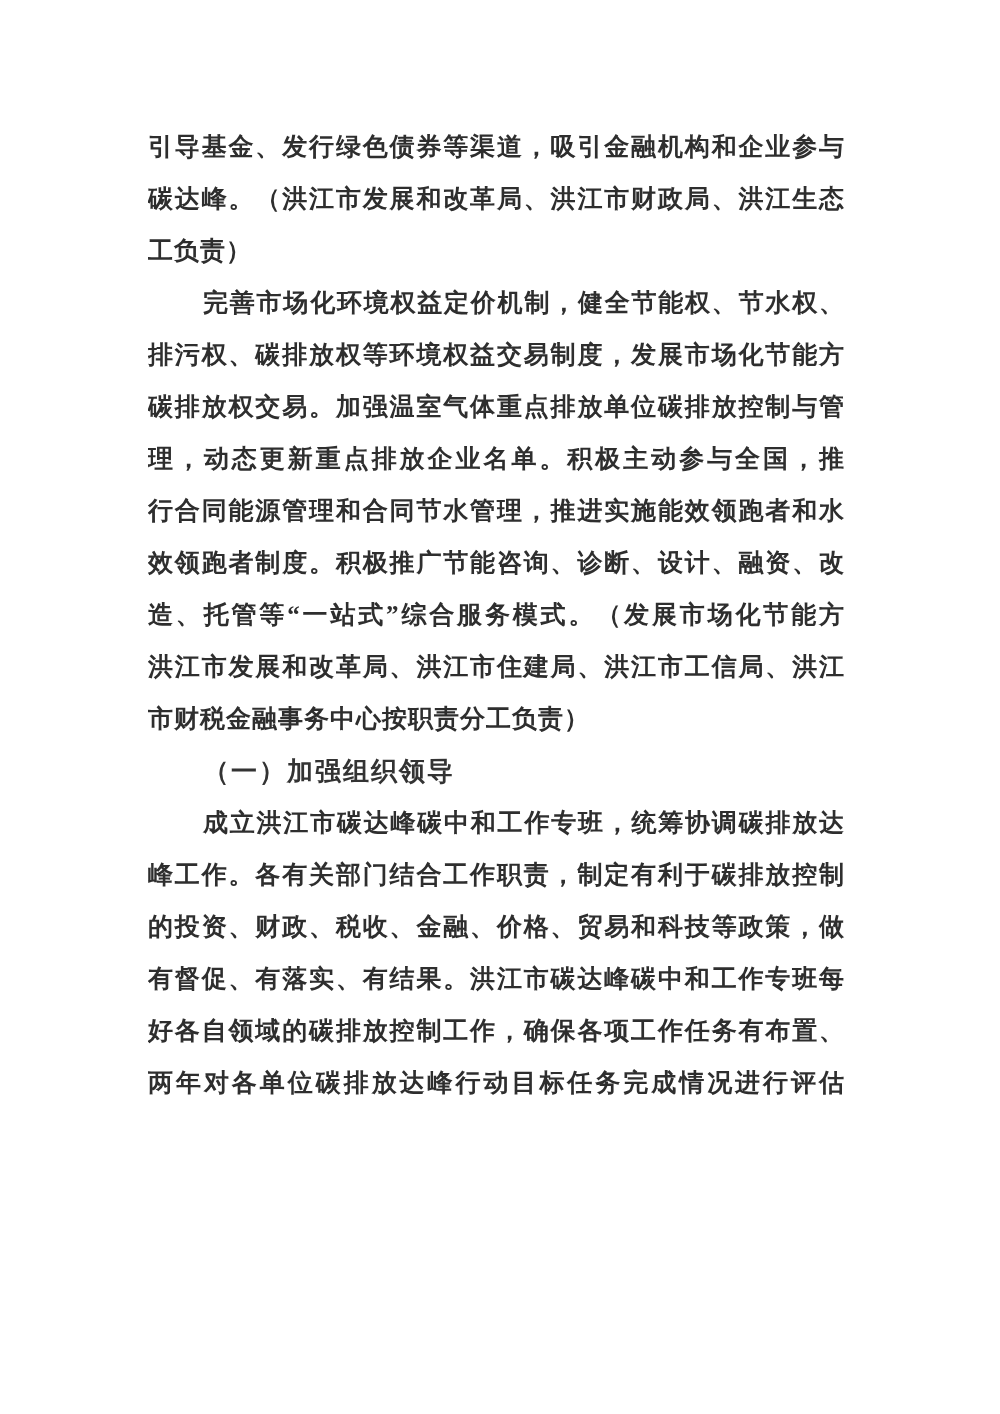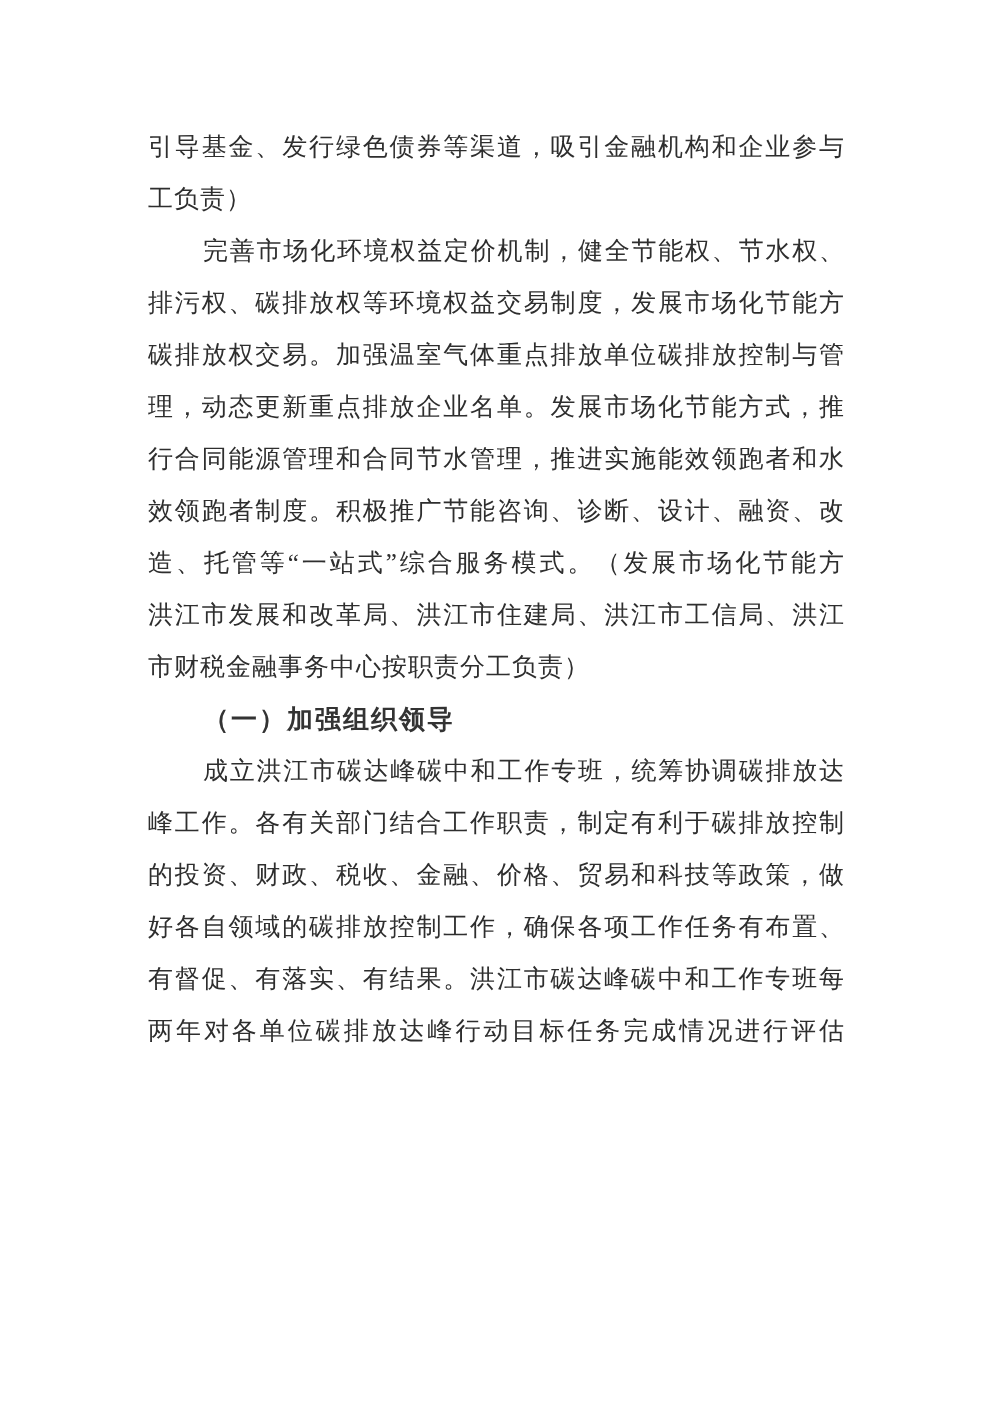--- a/index.html
+++ b/index.html
@@ -34,21 +34,21 @@
     overflow: hidden;
   }
   .line.stretch {
     text-align-last: justify;
   }
   .line.indent {
     padding-left: 55px;
   }
   
   .line.body {
-    font-weight: normal;
+    font-weight: bold;
   }
   
   .line.heading-serif {
     font-weight: bold;
     font-size: 26px;
   }
   
   .line.heading-sans {
     font-family: "Liberation Sans", sans-serif;
     font-weight: bold;
@@ -56,31 +56,32 @@
     letter-spacing: 2px;
     color: #333333;
   }
 </style>
 </head>
 <body>
 
 <div class="page">
   <div class="text-area">
       <div class="line body stretch">引导基金、发行绿色债券等渠道，吸引金融机构和企业参与</div>
+      <div class="line body stretch">碳达峰。（洪江市发展和改革局、洪江市财政局、洪江生态</div>
       <div class="line body">工负责）</div>
       <div class="line body stretch indent">完善市场化环境权益定价机制，健全节能权、节水权、</div>
       <div class="line body stretch">排污权、碳排放权等环境权益交易制度，发展市场化节能方式</div>
       <div class="line body stretch">碳排放权交易。加强温室气体重点排放单位碳排放控制与管</div>
-      <div class="line body stretch">理，动态更新重点排放企业名单。发展市场化节能方式，推</div>
+      <div class="line body stretch">理，动态更新重点排放企业名单。积极主动参与全国，推</div>
       <div class="line body stretch">行合同能源管理和合同节水管理，推进实施能效领跑者和水</div>
       <div class="line body stretch">效领跑者制度。积极推广节能咨询、诊断、设计、融资、改</div>
       <div class="line body stretch">造、托管等“一站式”综合服务模式。（发展市场化节能方式、</div>
       <div class="line body stretch">洪江市发展和改革局、洪江市住建局、洪江市工信局、洪江</div>
       <div class="line body">市财税金融事务中心按职责分工负责）</div>
       <div class="line heading-sans indent">（一）加强组织领导</div>
       <div class="line body stretch indent">成立洪江市碳达峰碳中和工作专班，统筹协调碳排放达</div>
       <div class="line body stretch">峰工作。各有关部门结合工作职责，制定有利于碳排放控制</div>
       <div class="line body stretch">的投资、财政、税收、金融、价格、贸易和科技等政策，做</div>
+      <div class="line body stretch">有督促、有落实、有结果。洪江市碳达峰碳中和工作专班每</div>
       <div class="line body stretch">好各自领域的碳排放控制工作，确保各项工作任务有布置、</div>
-      <div class="line body stretch">有督促、有落实、有结果。洪江市碳达峰碳中和工作专班每</div>
       <div class="line body stretch">两年对各单位碳排放达峰行动目标任务完成情况进行评估</div>
     </div>
 </div>
 
 </body></html>

